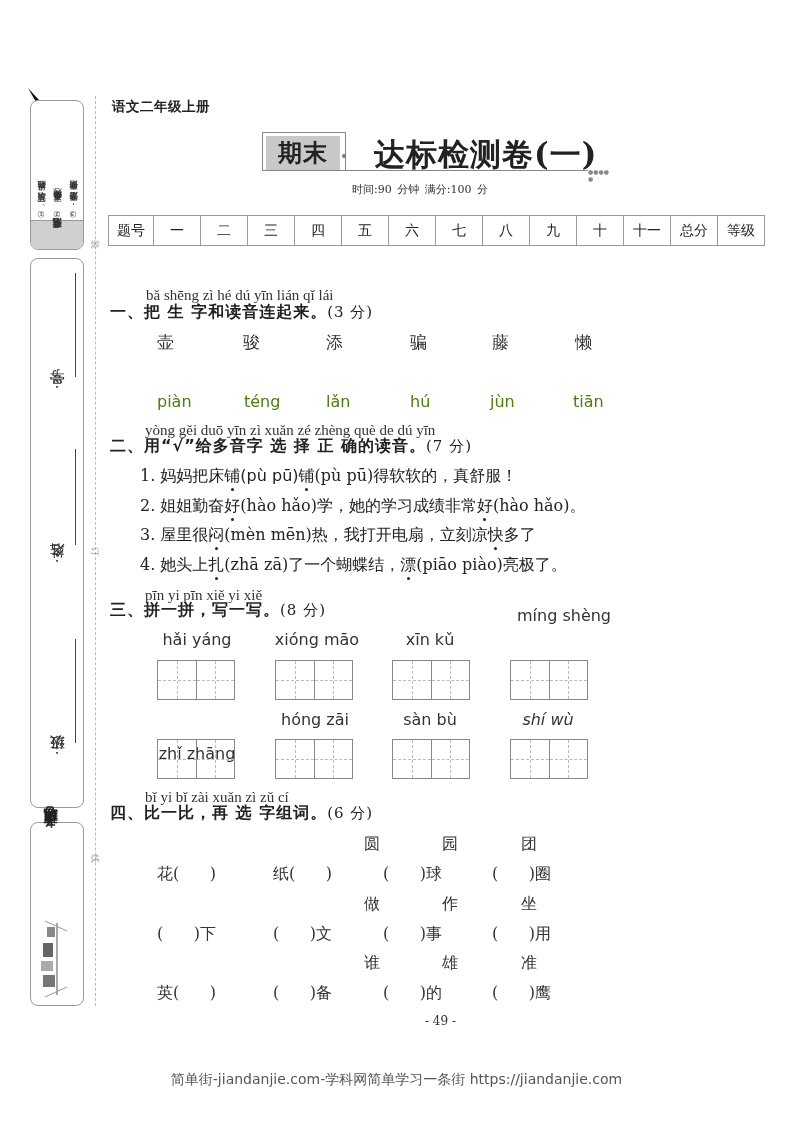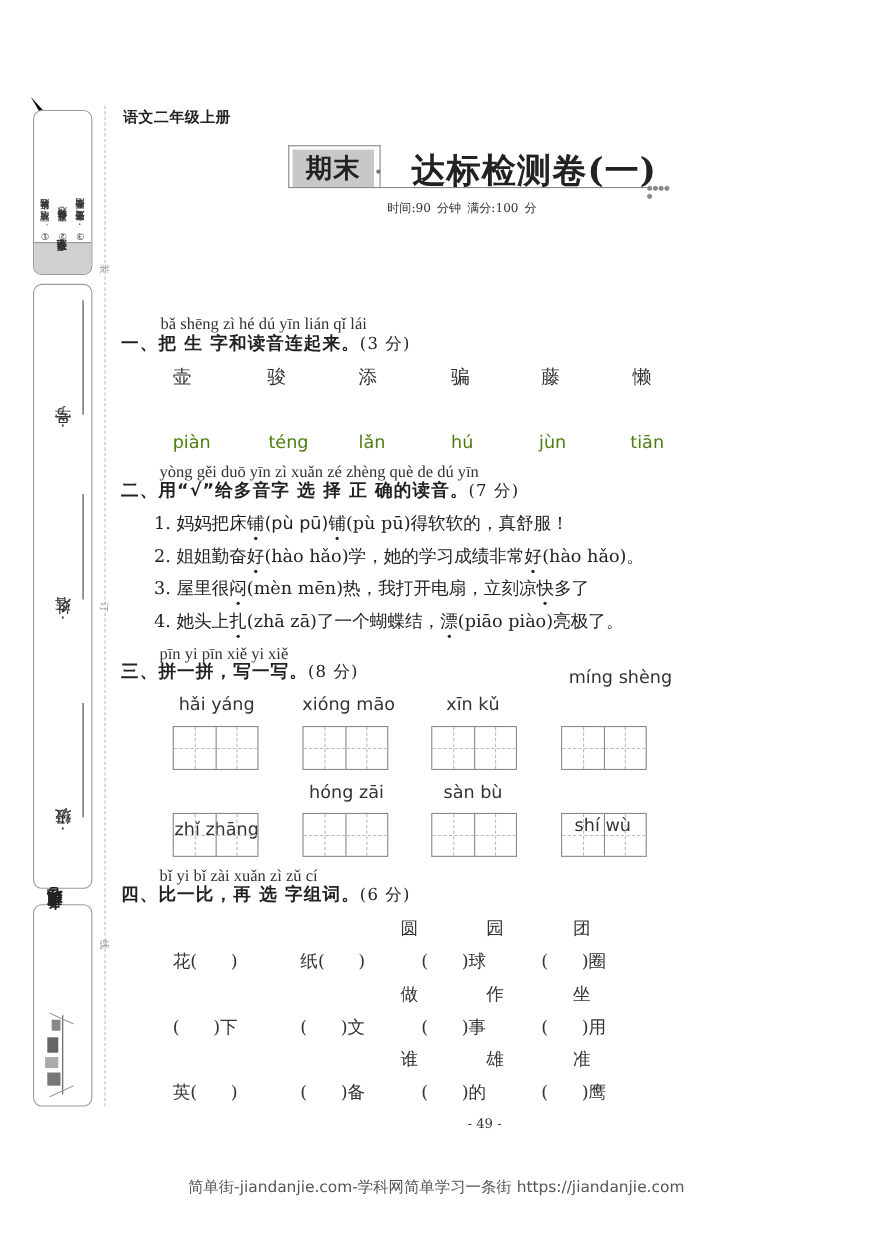--- a/index.html
+++ b/index.html
@@ -111,20 +111,36 @@
   <div class="title-hl">期末</div>
   <div class="title-dot"></div>
   <div class="title-main">达标检测卷(一)</div>
   <div class="title-base"></div>
   <div class="title-dots">●●●● ●</div>
 </div>
 <div class="abs timeline">时间:90 分钟    满分:100 分</div>
 
 <table class="score">
   <tbody>
+      <tr>
+    <td>题号</td>
+    <td>一</td>
+    <td>二</td>
+    <td>三</td>
+    <td>四</td>
+    <td>五</td>
+    <td>六</td>
+    <td>七</td>
+    <td>八</td>
+    <td>九</td>
+    <td>十</td>
+    <td>十一</td>
+    <td>总分</td>
+    <td>等级</td>
+  </tr>
 </tbody>
   </table>
 
 <div class="pinyin-line" style="left:146px;top:287px;">bǎ shēng  zì  hé  dú  yīn lián  qǐ   lái</div>
 <div class="sec-title" style="left:110px;top:302px;">
   <span>一、把 生 字和读音连起来。</span><span class="pts">(3 分)</span>
 </div>
 <div class="hanzi abs" style="left:157px;top:331px;">壶</div>
 <div class="hanzi abs" style="left:243px;top:331px;">骏</div>
 <div class="hanzi abs" style="left:326px;top:331px;">添</div>
@@ -184,21 +200,21 @@
     <div class="cell"></div>
   </div>
 <div class="tian" style="left:510px;top:660px;">
     <div class="cell"></div>
     <div class="cell"></div>
   </div>
 
 <div class="grid-py abs" style="left:155px;top:744px;width:84px;">zhǐ zhāng</div>
 <div class="grid-py abs" style="left:275px;top:710px;width:80px;">hóng zāi</div>
 <div class="grid-py abs" style="left:392px;top:710px;width:76px;">sàn bù</div>
-<div class="grid-py abs" style="left:510px;top:740px;width:76px;">shí wù</div>
+<div class="grid-py abs" style="left:510px;top:710px;width:76px;font-style:italic;">shí wù</div>
 
 <div class="tian" style="left:157px;top:739px;">
     <div class="cell"></div>
     <div class="cell"></div>
   </div>
 <div class="tian" style="left:275px;top:739px;">
     <div class="cell"></div>
     <div class="cell"></div>
   </div>
 <div class="tian" style="left:392px;top:739px;">

